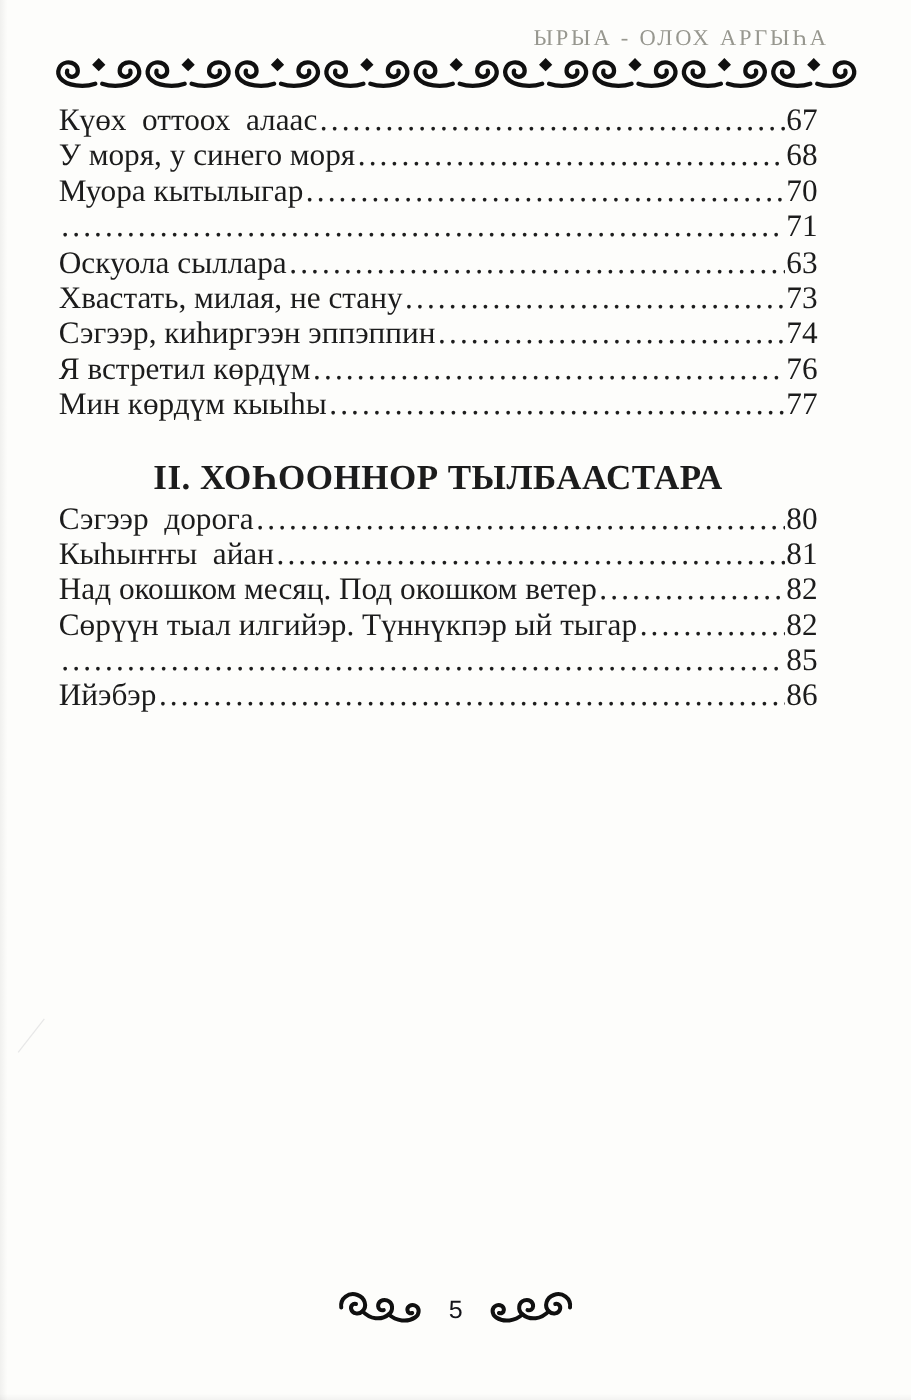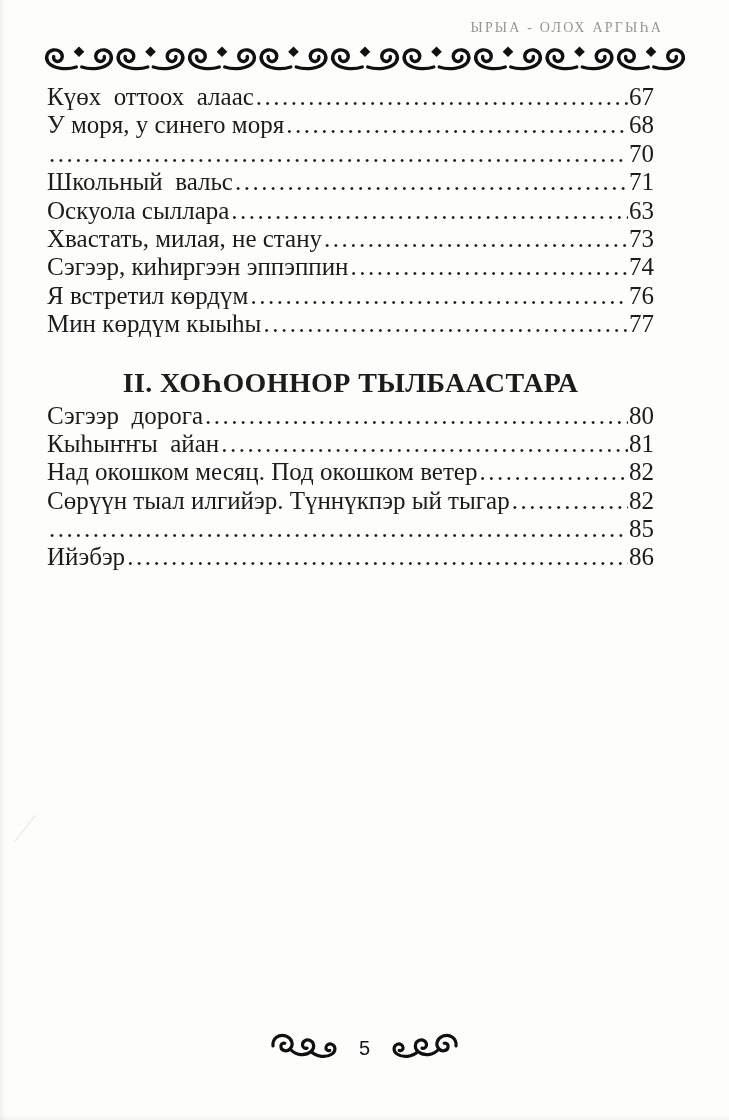--- a/index.html
+++ b/index.html
@@ -14,21 +14,21 @@
     background:
       linear-gradient(90deg, rgba(0,0,0,0.05) 0, rgba(0,0,0,0) 6px),
       linear-gradient(0deg, rgba(0,0,0,0.04) 0, rgba(0,0,0,0) 5px);
   }
   .scratch{
     position:absolute;left:8px;top:828px;width:34px;height:1px;
     background:rgba(40,40,60,0.10);transform:rotate(-52deg);
   }
   .running-header{
     position:absolute;top:20px;right:66px;
-    font-size:14px;letter-spacing:2.2px;color:#97978f;
+    font-size:18px;letter-spacing:2.2px;color:#97978f;
     white-space:pre;
     margin-left:39px;
   }
   .border-ornament{
     position:absolute;top:46px;left:43px;
   }
   .toc{
     position:absolute;left:47px;top:83px;width:607px;
     font-size:25px;line-height:28.4px;
   }
@@ -89,25 +89,25 @@
     <span class="t">Күөх  оттоох  алаас</span>
     <span class="dots">............................................................................................................................................................................................................................</span>
     <span class="p">67</span>
   </div>
   <div class="row">
     <span class="t">У моря, у синего моря</span>
     <span class="dots">............................................................................................................................................................................................................................</span>
     <span class="p">68</span>
   </div>
   <div class="row">
+    <span class="t">Муора кытылыгар</span>
     <span class="dots">............................................................................................................................................................................................................................</span>
     <span class="p">70</span>
   </div>
   <div class="row">
-    <span class="t">Школьный  вальс</span>
     <span class="dots">............................................................................................................................................................................................................................</span>
     <span class="p">71</span>
   </div>
   <div class="row">
     <span class="t">Оскуола сыллара</span>
     <span class="dots">............................................................................................................................................................................................................................</span>
     <span class="p">63</span>
   </div>
   <div class="row">
     <span class="t">Хвастать, милая, не стану</span>

